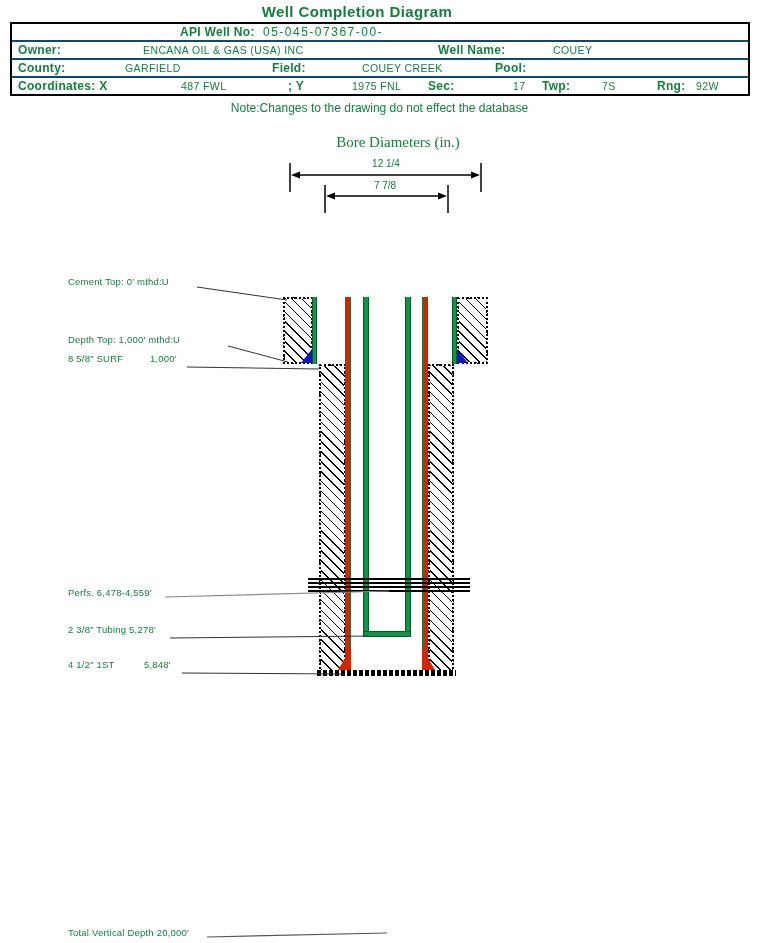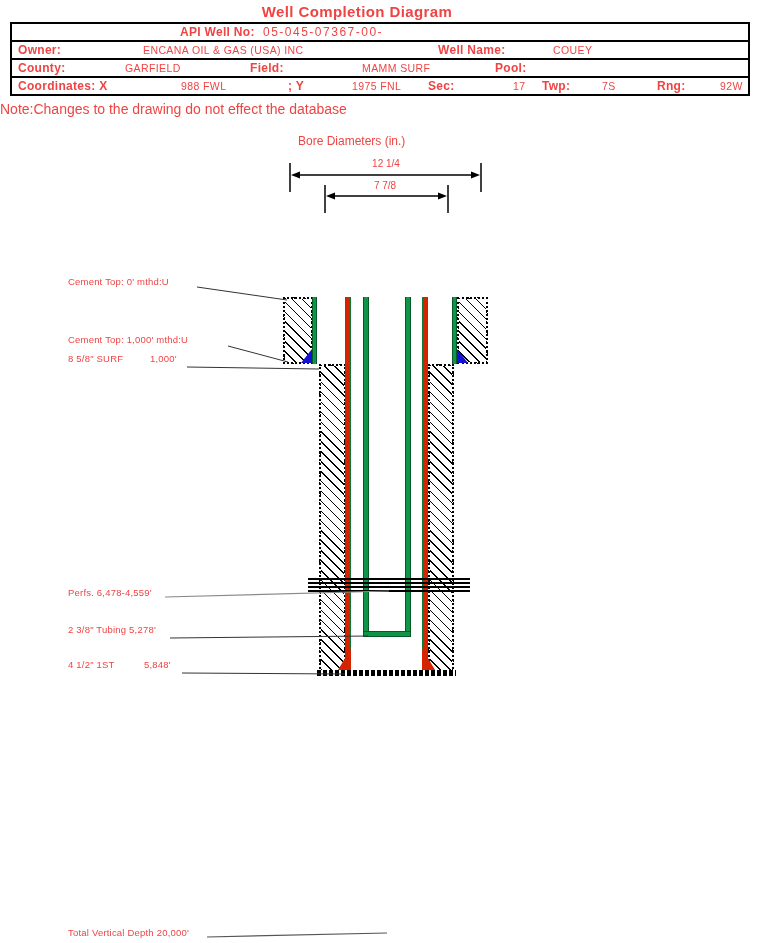--- a/index.html
+++ b/index.html
@@ -1,36 +1,36 @@
 <!DOCTYPE html>
 <html><head>
 <meta charset="utf-8">
 <style>
   html,body{margin:0;padding:0;background:#fff;}
   #page{position:relative;width:759px;height:943px;background:#fff;
-        font-family:"Liberation Sans",sans-serif;color:#ef4444;overflow:hidden;}
+        font-family:"Liberation Sans",sans-serif;color:#15803d;overflow:hidden;}
 
   .main-title{position:absolute;top:3px;left:0;width:714px;text-align:center;
               font-size:15px;font-weight:bold;letter-spacing:.4px;}
 
   
   .htable{position:absolute;left:10px;top:22px;width:740px;border:2px solid #000;
           box-sizing:border-box;background:#fff;}
   .hrow{position:relative;height:16px;}
-  .hrow + .hrow{border-top:2px solid #000000;}
+  .hrow + .hrow{border-top:2px solid #0c4a6e;}
   .hlabel{position:absolute;font-weight:bold;font-size:12px;line-height:16px;
           white-space:nowrap;letter-spacing:.3px;}
   .hvalue{position:absolute;font-size:10.5px;line-height:16px;white-space:nowrap;
           letter-spacing:.4px;}
   .api-value{font-size:12px;letter-spacing:1.5px;}
 
-  .note{position:absolute;top:101px;left:0;width:759px;text-align:left;font-size:14px;}
+  .note{position:absolute;top:101px;left:0;width:759px;text-align:center;font-size:12px;}
 
-  .bore-title{position:absolute;top:134px;left:298px;width:200px;text-align:left;
-              font-size:12px;}
+  .bore-title{position:absolute;top:134px;left:298px;width:200px;text-align:center;
+              font-size:15px;font-family:Liberation Serif, serif;}
   .dim-label{position:absolute;width:100px;text-align:center;font-size:10px;}
 
   
   .hatch{position:absolute;box-sizing:border-box;border:2px dotted #000;background-color:#fff;
          background-image:repeating-linear-gradient(45deg,#000 0,#000 1px,transparent 1px,transparent 7px);}
   .vline{position:absolute;box-sizing:border-box;}
   .green-line{border-left:1px solid #045a26;border-right:1px solid #045a26;}
   .red-line{border-left:1px solid #0a7a36;border-right:1px solid #0a7a36;}
   .tube-bottom{position:absolute;box-sizing:border-box;border:1px solid #045a26;}
   .shoe-bar{position:absolute;height:6px;
@@ -55,36 +55,36 @@
     </div>
     <div class="hrow">
       <span class="hlabel" style="left:6px">Owner:</span>
       <span class="hvalue" style="left:131px">ENCANA OIL &amp; GAS (USA) INC</span>
       <span class="hlabel" style="left:426px">Well Name:</span>
       <span class="hvalue" style="left:541px">COUEY</span>
     </div>
     <div class="hrow">
       <span class="hlabel" style="left:6px">County:</span>
       <span class="hvalue" style="left:113px">GARFIELD</span>
-      <span class="hlabel" style="left:238px">Field:</span>
-      <span class="hvalue" style="left:350px">MAMM SURF</span>
+      <span class="hlabel" style="left:260px">Field:</span>
+      <span class="hvalue" style="left:350px">COUEY CREEK</span>
       <span class="hlabel" style="left:483px">Pool:</span>
       <span class="hvalue" style="left:545px"></span>
     </div>
     <div class="hrow">
       <span class="hlabel" style="left:6px">Coordinates: X</span>
-      <span class="hvalue" style="left:169px">988 FWL</span>
+      <span class="hvalue" style="left:169px">487 FWL</span>
       <span class="hlabel" style="left:276px">; Y</span>
       <span class="hvalue" style="left:340px">1975 FNL</span>
       <span class="hlabel" style="left:416px">Sec:</span>
       <span class="hvalue" style="left:501px">17</span>
       <span class="hlabel" style="left:530px">Twp:</span>
       <span class="hvalue" style="left:590px">7S</span>
       <span class="hlabel" style="left:645px">Rng:</span>
-      <span class="hvalue" style="left:708px">92W</span>
+      <span class="hvalue" style="left:684px">92W</span>
     </div>
   </div>
 
   <div class="note">Note:Changes to the drawing do not effect the database</div>
 
   <div class="bore-title">Bore Diameters (in.)</div>
   <div class="dim-label" style="left:336px;top:158px">12 1/4</div>
   <div class="dim-label" style="left:335px;top:180px">7 7/8</div>
 
   <div class="hatch" style="left:283px;top:297px;width:30px;height:67px"></div>
@@ -98,21 +98,21 @@
   <div class="vline red-line" style="left: 345px; top: 297px; width: 6px; height: 373px; background-color: rgb(212, 36, 0);"></div>
   <div class="vline red-line" style="left: 422px; top: 297px; width: 6px; height: 373px; background-color: rgb(212, 36, 0);"></div>
 
   <div class="vline green-line" style="left: 363px; top: 297px; width: 6px; height: 340px; background-color: rgb(15, 148, 72);"></div>
   <div class="vline green-line" style="left: 405px; top: 297px; width: 6px; height: 340px; background-color: rgb(15, 148, 72);"></div>
   <div class="tube-bottom" style="left: 363px; top: 631px; width: 48px; height: 6px; background-color: rgb(15, 148, 72);"></div>
 
   <div class="shoe-bar" style="left:317px;top:670px;width:139px"></div>
 
   <div class="dlabel" style="left:68px;top:276px">Cement Top: 0' mthd:U</div>
-  <div class="dlabel" style="left:68px;top:334px">Cement Top: 1,000' mthd:U</div>
+  <div class="dlabel" style="left:68px;top:334px">Depth Top: 1,000' mthd:U</div>
   <div class="dlabel" style="left:68px;top:353px">8 5/8" SURF</div>
   <div class="dlabel" style="left:150px;top:353px">1,000'</div>
   <div class="dlabel" style="left:68px;top:587px">Perfs. 6,478-4,559'</div>
   <div class="dlabel" style="left:68px;top:624px">2 3/8" Tubing 5,278'</div>
   <div class="dlabel" style="left:68px;top:659px">4 1/2" 1ST</div>
   <div class="dlabel" style="left:144px;top:659px">5,848'</div>
   <div class="dlabel" style="left:68px;top:927px">Total Vertical Depth 20,000'</div>
 
   <svg class="overlay" width="759" height="943" viewBox="0 0 759 943">
 

